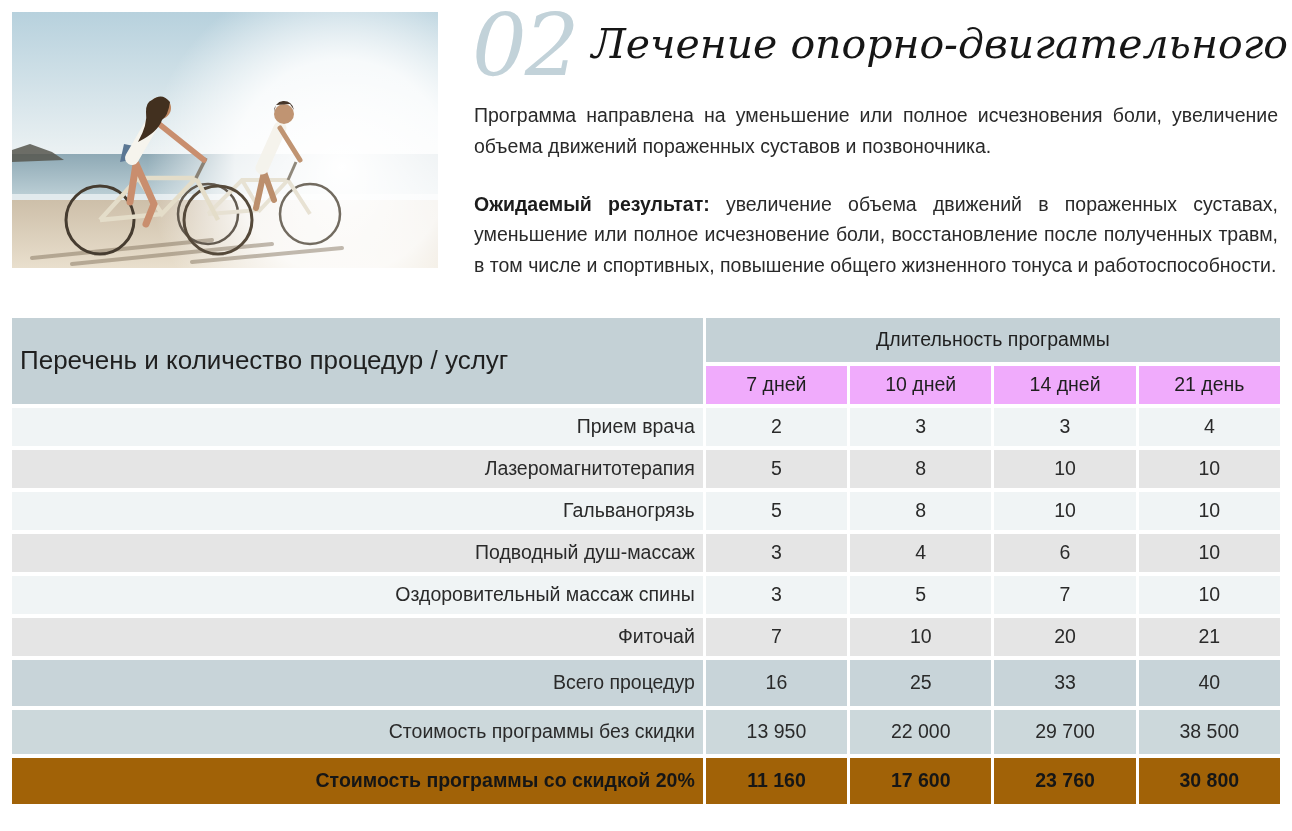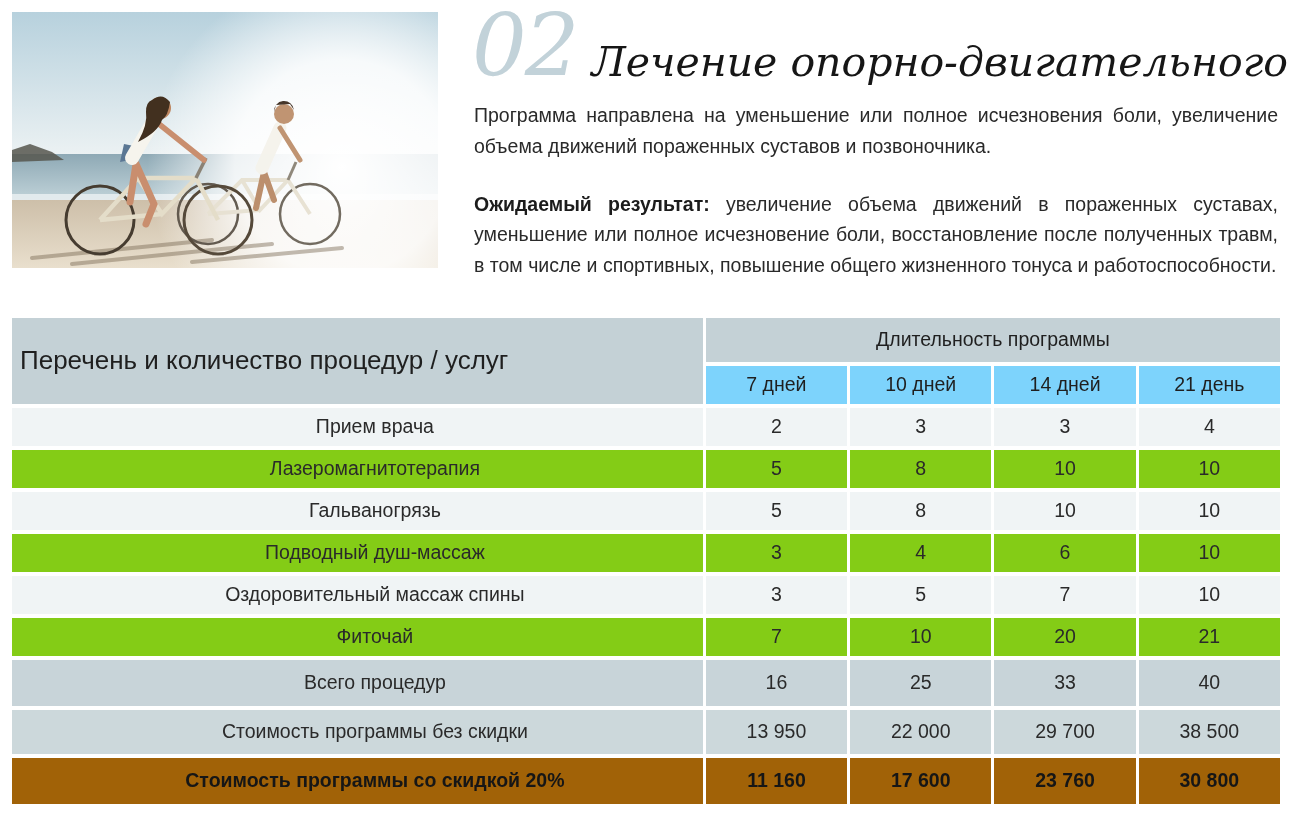--- a/index.html
+++ b/index.html
@@ -10,21 +10,21 @@
   }
   .page{position:relative;width:1268px;height:819px;padding:12px 12px 0 12px;}
 
   
   .top{display:flex;align-items:flex-start;}
   .photo{
     flex:none;width:426px;height:256px;overflow:hidden;background:#dfe9ec;
   }
   .photo svg{display:block;}
   .intro-col{flex:1;padding-left:34px;min-width:0;}
-  .title-row{display:flex;align-items:flex-end;margin-top:-6px;}
+  .title-row{display:flex;align-items:center;margin-top:-6px;}
   .section-number{
     font-family:"DejaVu Serif","Liberation Serif",serif;
     font-style:italic;font-weight:400;
     font-size:86px;line-height:78px;color:#c2d2d9;letter-spacing:-2px;
   }
   .section-title{
     font-family:"DejaVu Serif","Liberation Serif",serif;
     font-style:italic;font-weight:400;
     font-size:41px;line-height:1.05;color:#161616;
     margin:0 0 0 14px;white-space:nowrap;
@@ -49,26 +49,26 @@
     padding:0 8px;vertical-align:middle;font-weight:400;
   }
   .h-label{
     background:#c4d1d6;text-align:left;font-weight:700;
     padding-left:43px;font-size:26px;color:#1f1f1f;
   }
   .h-group{
     background:#c4d1d6;text-align:center;font-weight:700;height:44px;color:#1f1f1f;
   }
   .h-sub{
-    background:#7dd3fc;text-align:center;font-weight:700;height:38px;color:#1f1f1f;
+    background:#f0abfc;text-align:center;font-weight:700;height:38px;color:#1f1f1f;
   }
   .program-table tbody td{text-align:center;height:38px;color:#2a2a2a;}
-  .program-table tbody td.label{text-align:center;padding-left:43px;}
+  .program-table tbody td.label{text-align:right;padding-left:43px;}
   tr.row-light td{background:#f0f4f5;}
-  tr.row-alt td{background:#84cc16;}
+  tr.row-alt td{background:#e5e5e5;}
   tr.row-total td{background:#c8d4d9;height:46px;margin-top:28px;}
   tr.row-price td{background:#ccd8db;height:44px;}
   tr.row-final td{background:#a16207;height:46px;font-weight:700;color:#161616;}
 
   
   .note{display:flex;align-items:center;margin-top:16px;}
   .note-icon{flex:none;width:88px;height:72px;}
 </style>
 </head>
 <body>

